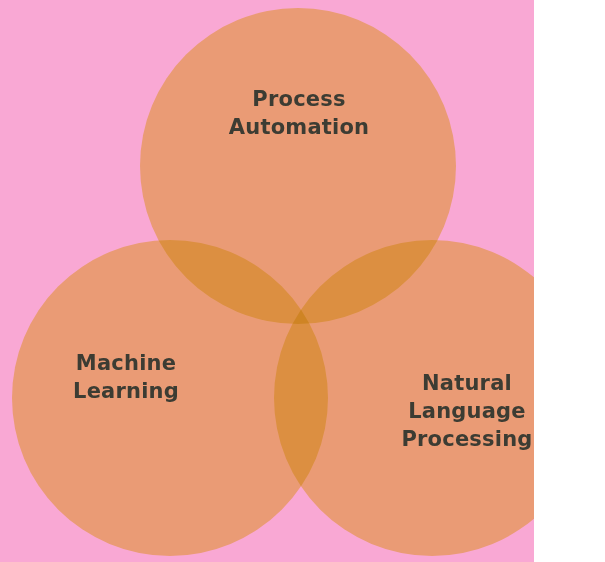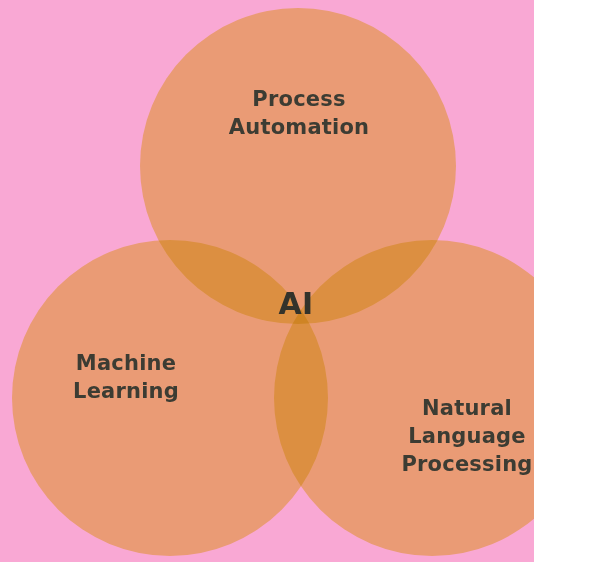--- a/index.html
+++ b/index.html
@@ -34,21 +34,21 @@
     text-align: center;
     color: #3c3c33;
     font-weight: 700;
     font-size: 21px;
     line-height: 1.33;
     white-space: pre-line;
     letter-spacing: 0.2px;
   }
   .label-process  { left: 299px; top: 114px; }
   .label-machine  { left: 126px; top: 378px; }
-  .label-nlp      { left: 467px; top: 412px; margin-top: 25px; }
+  .label-nlp      { left: 467px; top: 412px; }
   .label-center {
     left: 296px;
     top: 304px;
     font-size: 30px;
     font-weight: 700;
     color: #33332b;
   }
 </style>
 </head>
 <body>
@@ -64,15 +64,14 @@
   <div class="label label-process">Process
 Automation</div>
 
   <div class="label label-machine">Machine
 Learning</div>
 
   <div class="label label-nlp">Natural
 Language
 Processing</div>
 
-  <div class="label label-center">AI</div>
 
 </div>
 
 </body></html>

